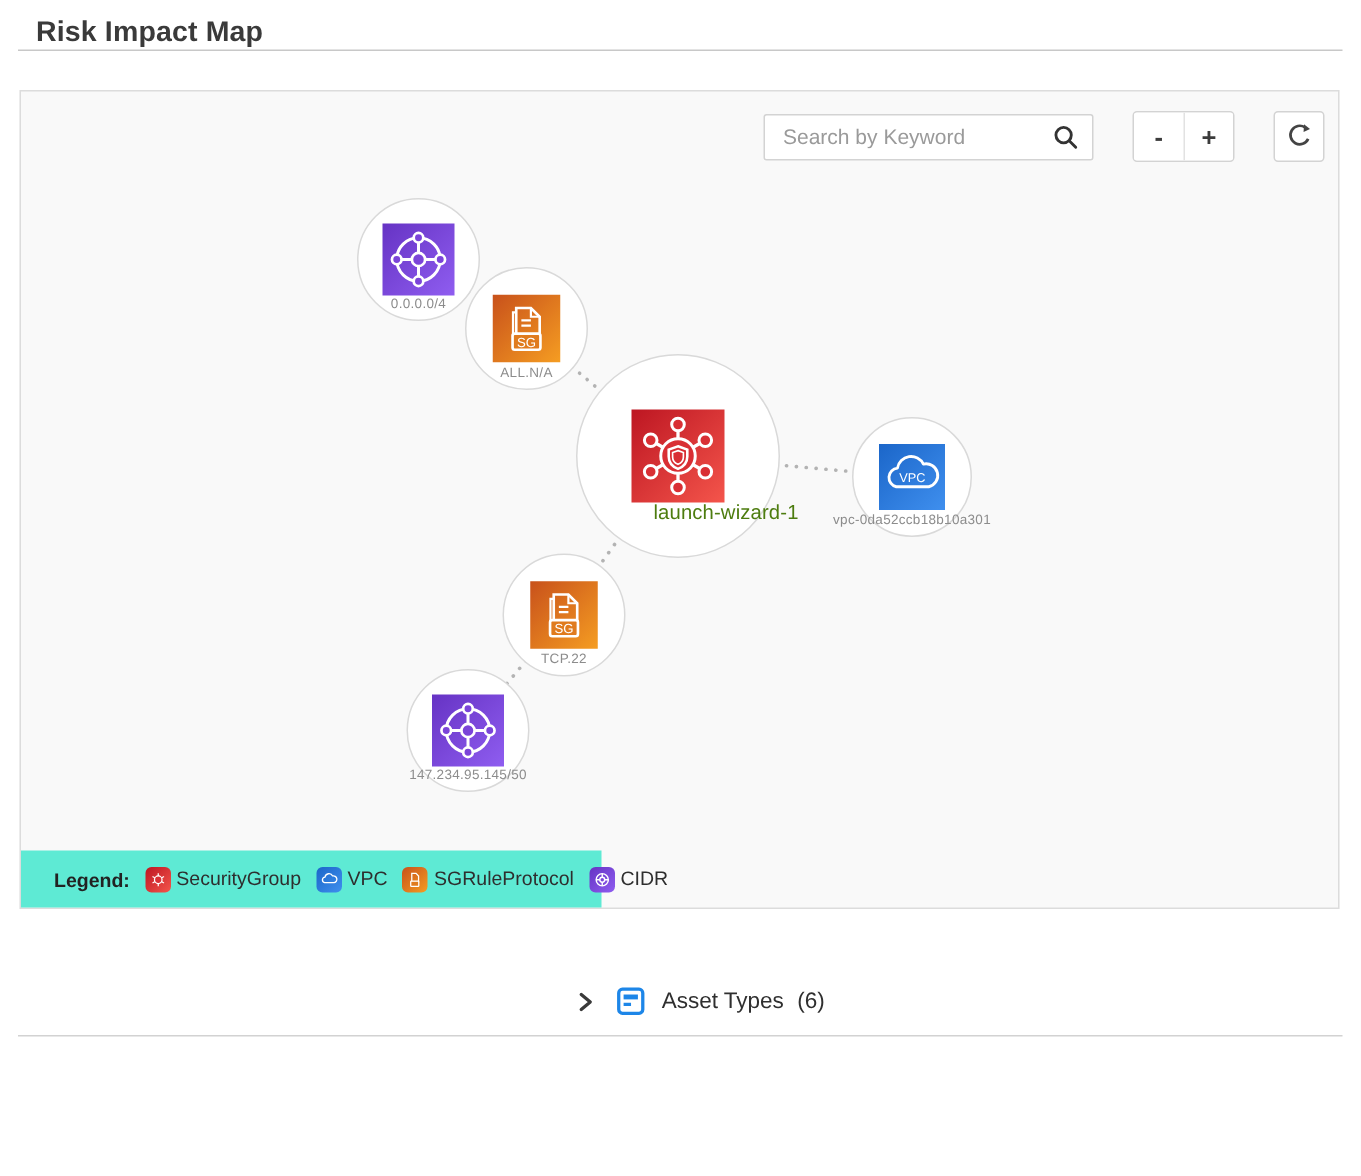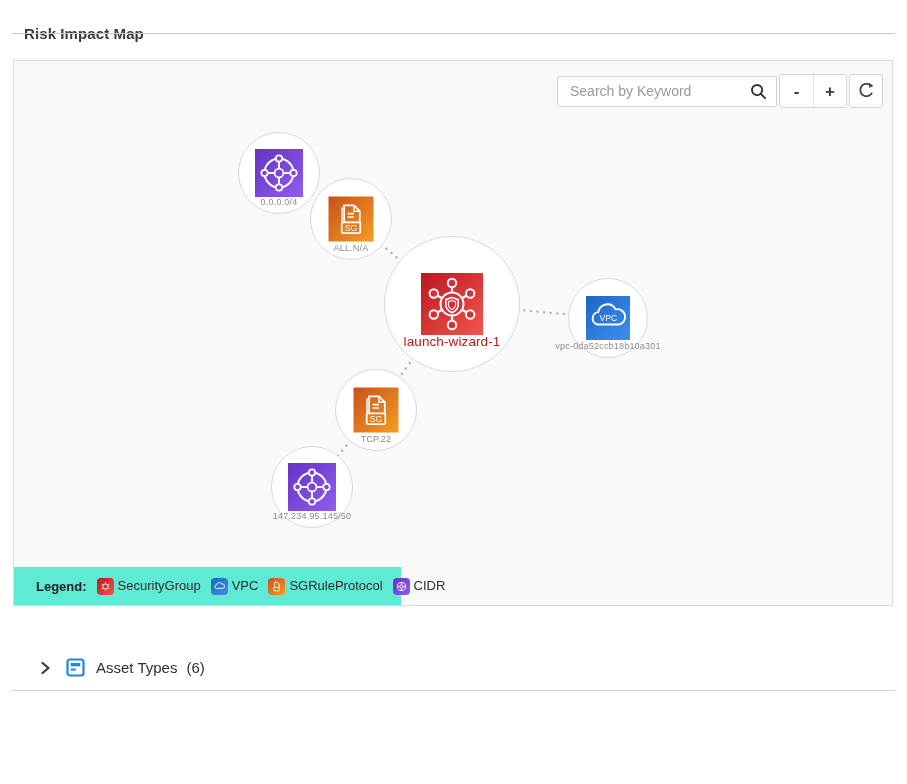--- a/index.html
+++ b/index.html
@@ -1,33 +1,33 @@
 <!DOCTYPE html>
 <html><head>
 <meta charset="utf-8">
 <style>
   * { box-sizing: border-box; margin: 0; padding: 0; }
   html,body { width: 907px; height: 784px; background:#fff;
     font-family: "Liberation Sans", sans-serif; }
   body { position: relative; overflow: hidden; }
 
   
-  .page-title { position:absolute; left:24px; top:25px; font-size:15px;
+  .page-title { position:absolute; left:24px; top:11px; font-size:19px;
     font-weight:700; color:#3a3a3a; letter-spacing:.1px; }
   .title-divider { position:absolute; left:12px; right:12px; top:33px;
     border-top:1px solid #c8c8c8; }
 
   
   .map-panel { position:absolute; left:13px; top:60px; width:880px; height:546px;
     background:#f9f9f9; border:1px solid #dcdcdc; }
 
   .edges { position:absolute; left:0; top:0; }
 
   
-  .toolbar { position:absolute; top:13px; right:9px; display:flex; gap:2px;
+  .toolbar { position:absolute; top:13px; right:9px; display:flex; gap:26px;
     align-items:center; z-index:5; }
   .search-wrap { position:relative; }
   .search-input { width:220px; height:31px; border:1px solid #d3d3d3; border-radius:2px;
     background:#fff; font-family:inherit; font-size:14px; color:#333;
     padding:0 34px 0 12px; outline:none; }
   .search-input::placeholder { color:#9a9a9a; }
   .search-icon { position:absolute; right:9px; top:6px; }
   .zoom-group { display:flex; height:34px; background:#fff; border:1px solid #d3d3d3;
     border-radius:3px; overflow:hidden; }
   .zoom-btn { width:33px; height:100%; background:#fff; border:none; cursor:pointer;
@@ -36,41 +36,41 @@
   .refresh-btn { width:34px; height:34px; background:#fff; border:1px solid #d3d3d3;
     border-radius:3px; cursor:pointer; display:flex; align-items:center; justify-content:center; }
 
   
   .node { position:absolute; background:#fff; border:1.5px solid #d9d9d9;
     border-radius:50%; z-index:2; cursor:pointer; }
   .node-icon { position:absolute; left:50%; top:50%; transform:translate(-50%,-50%);
     display:flex; align-items:center; justify-content:center; }
   .node-label { position:absolute; left:50%; transform:translateX(-50%);
     white-space:nowrap; font-size:9px; color:#8c8c8c; letter-spacing:.2px; z-index:3; }
-  .node-label.main { font-size:13.5px; color:#b91c1c; letter-spacing:.1px; }
+  .node-label.main { font-size:13.5px; color:#4d7c0f; letter-spacing:.1px;margin-left:32px; }
   .bg-securitygroup { background:linear-gradient(135deg,#bd1622,#f4554b); }
   .bg-vpc           { background:linear-gradient(135deg,#1b66c9,#3f8fee); }
   .bg-sgrule        { background:linear-gradient(135deg,#c8511b,#f59d22); }
   .bg-cidr          { background:linear-gradient(135deg,#6633c4,#8f5df0); }
 
   
   .legend-bar { position:absolute; left:0; bottom:0; width:387px; height:38px;
     background:#5eead4; display:flex; align-items:center; padding-left:22px; gap:10px;
     font-size:13px; color:#2e2e2e; z-index:4; }
   .legend-title { font-weight:700; color:#222; }
   .legend-item { display:flex; gap:4px; }
   .legend-icon { width:17px; height:17px; border-radius:4px; display:flex;
     align-items:center; justify-content:center; }
 
   
   .assets-section { position:absolute; left:12px; right:12px; top:645px; }
   .assets-title { font-size:15px; font-weight:700; color:#3a3a3a;
     padding:8px 12px 10px; border-bottom:1px solid #ababab; }
   .asset-row { height:46px; display:flex; align-items:center; padding-left:26px;
-    border-bottom:1px solid #d2d2d2; cursor:pointer; }
+    border-bottom:1px solid #d2d2d2; cursor:pointer;justify-content:center; }
   .asset-row .chev { margin-right:13px; display:flex; }
   .asset-row .row-icon { margin-right:10px; display:flex; }
   .asset-row .row-label { font-size:15px; color:#2f2f2f; }
   .asset-row .row-count { font-size:15px; color:#2f2f2f; margin-left:9px; }
 </style>
 </head>
 <body>
 
 <div class="page-title">Risk Impact Map</div>
 <div class="title-divider"></div>

